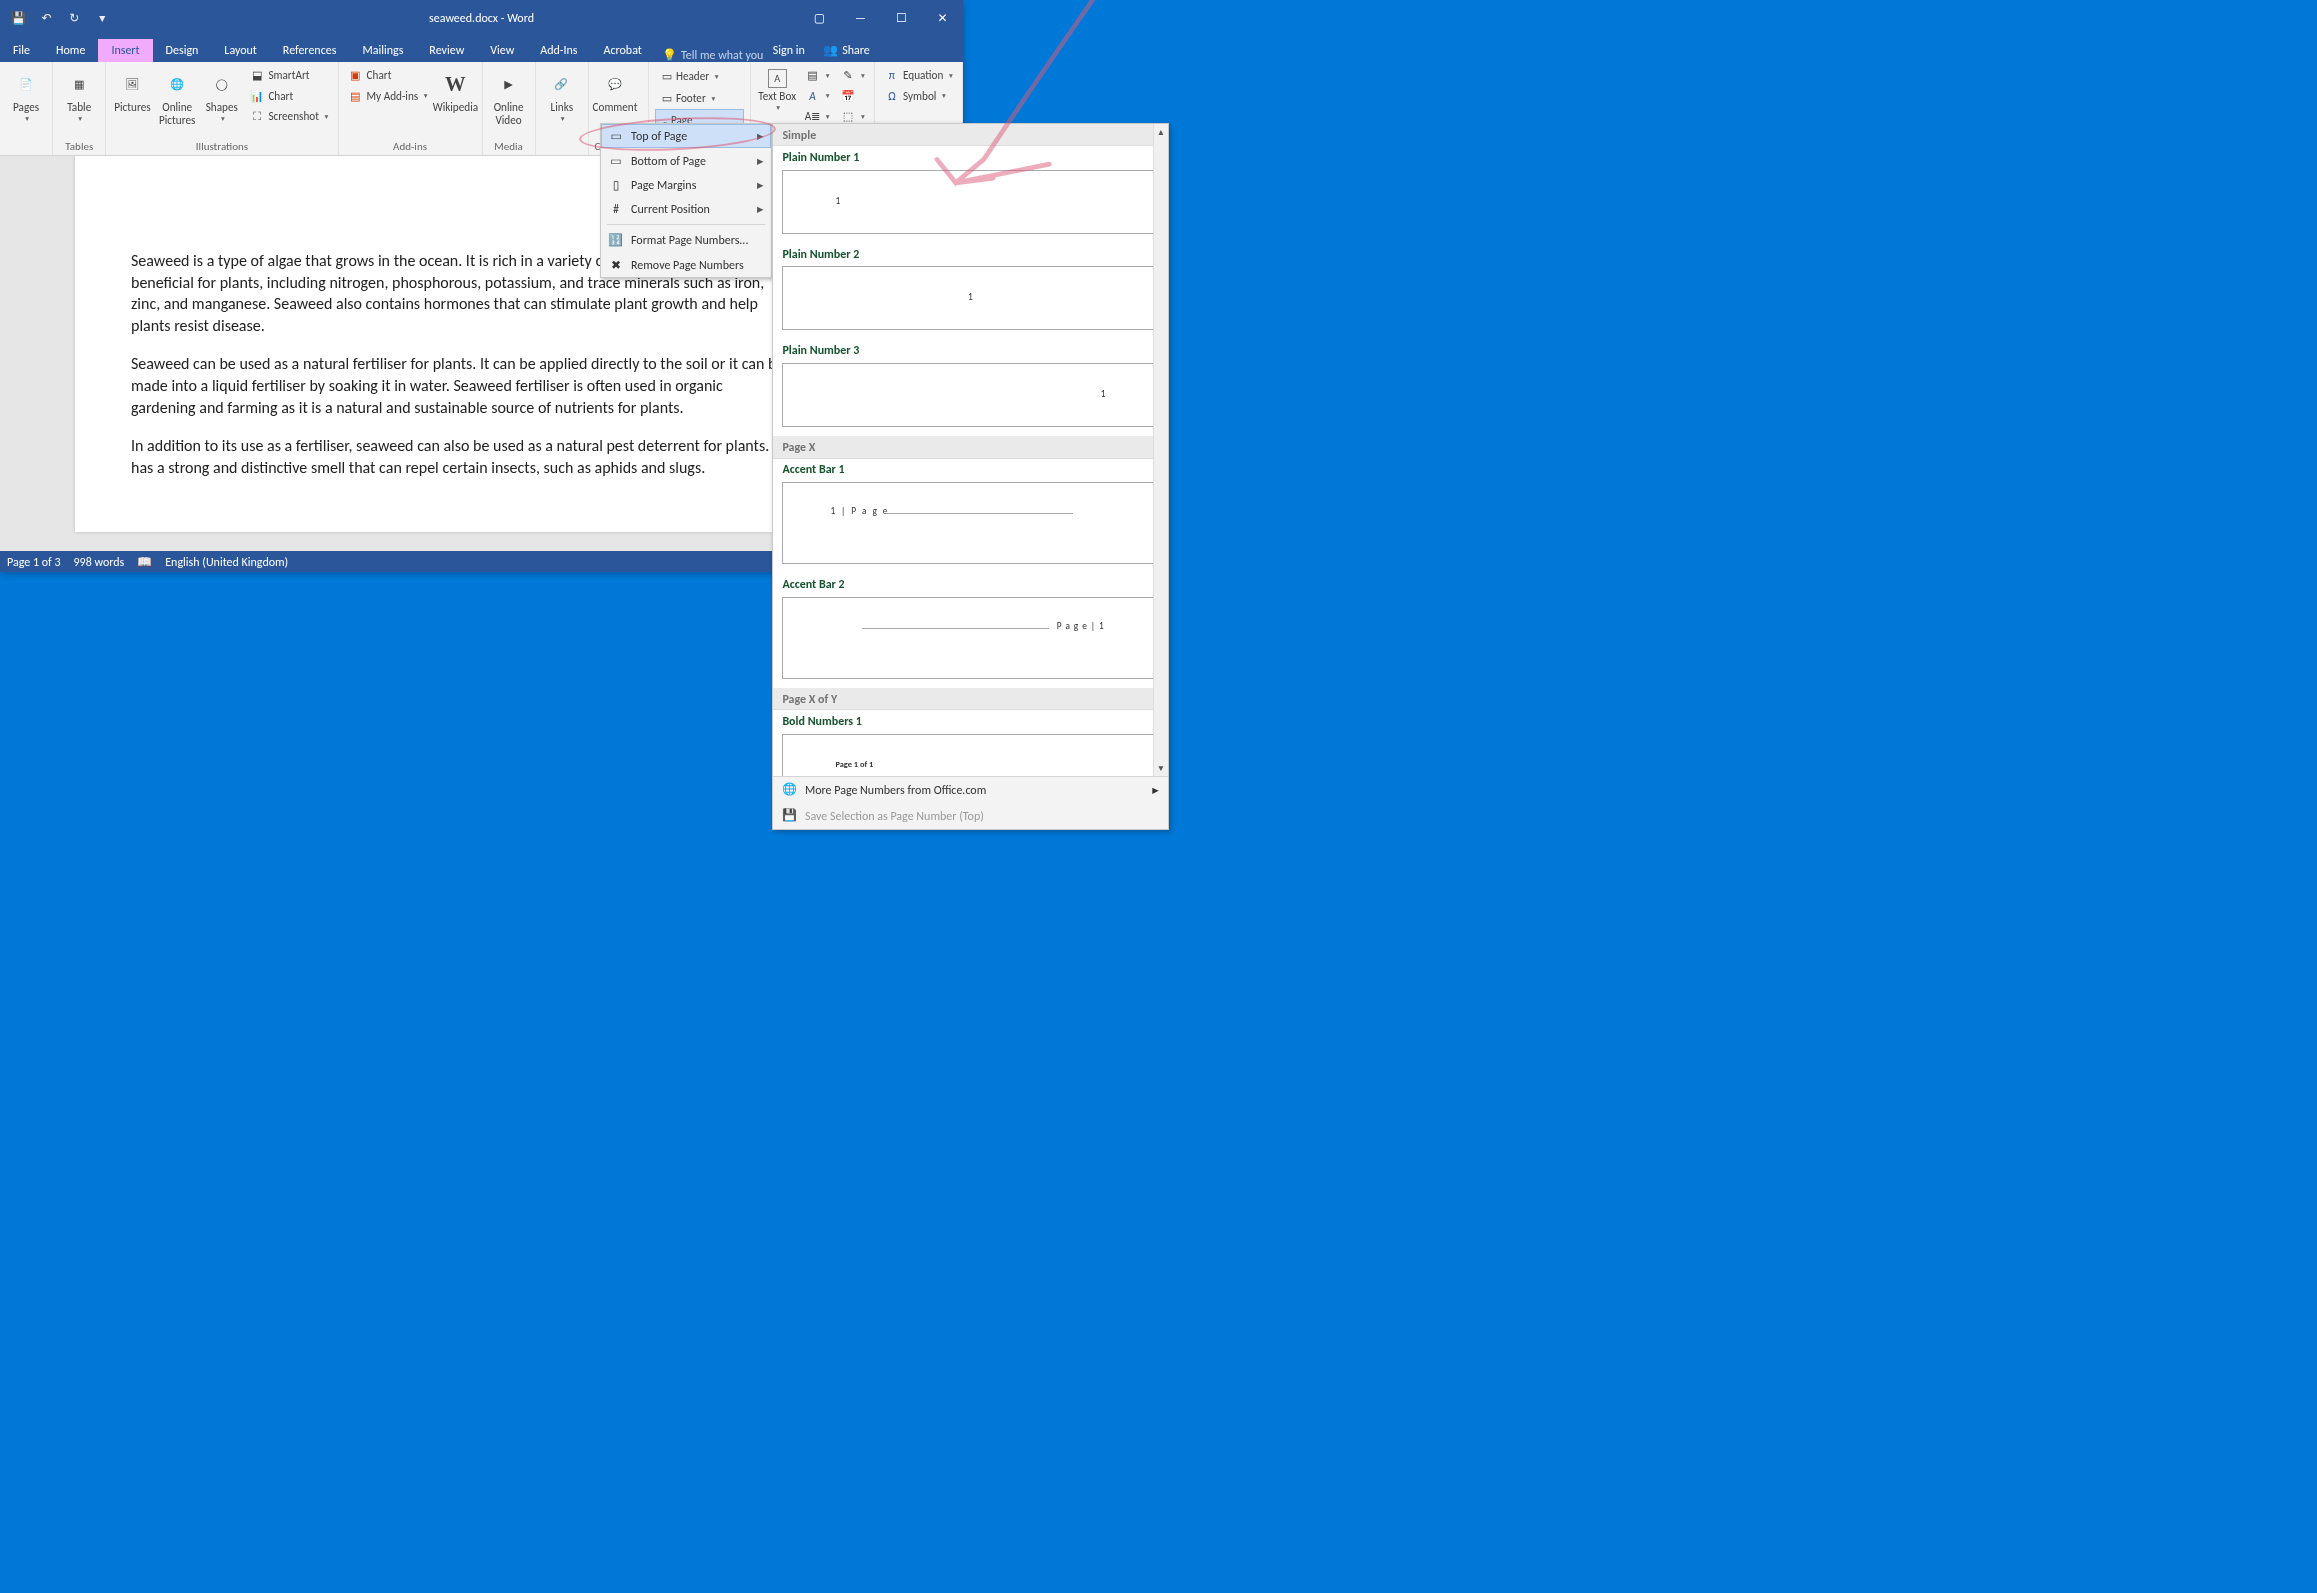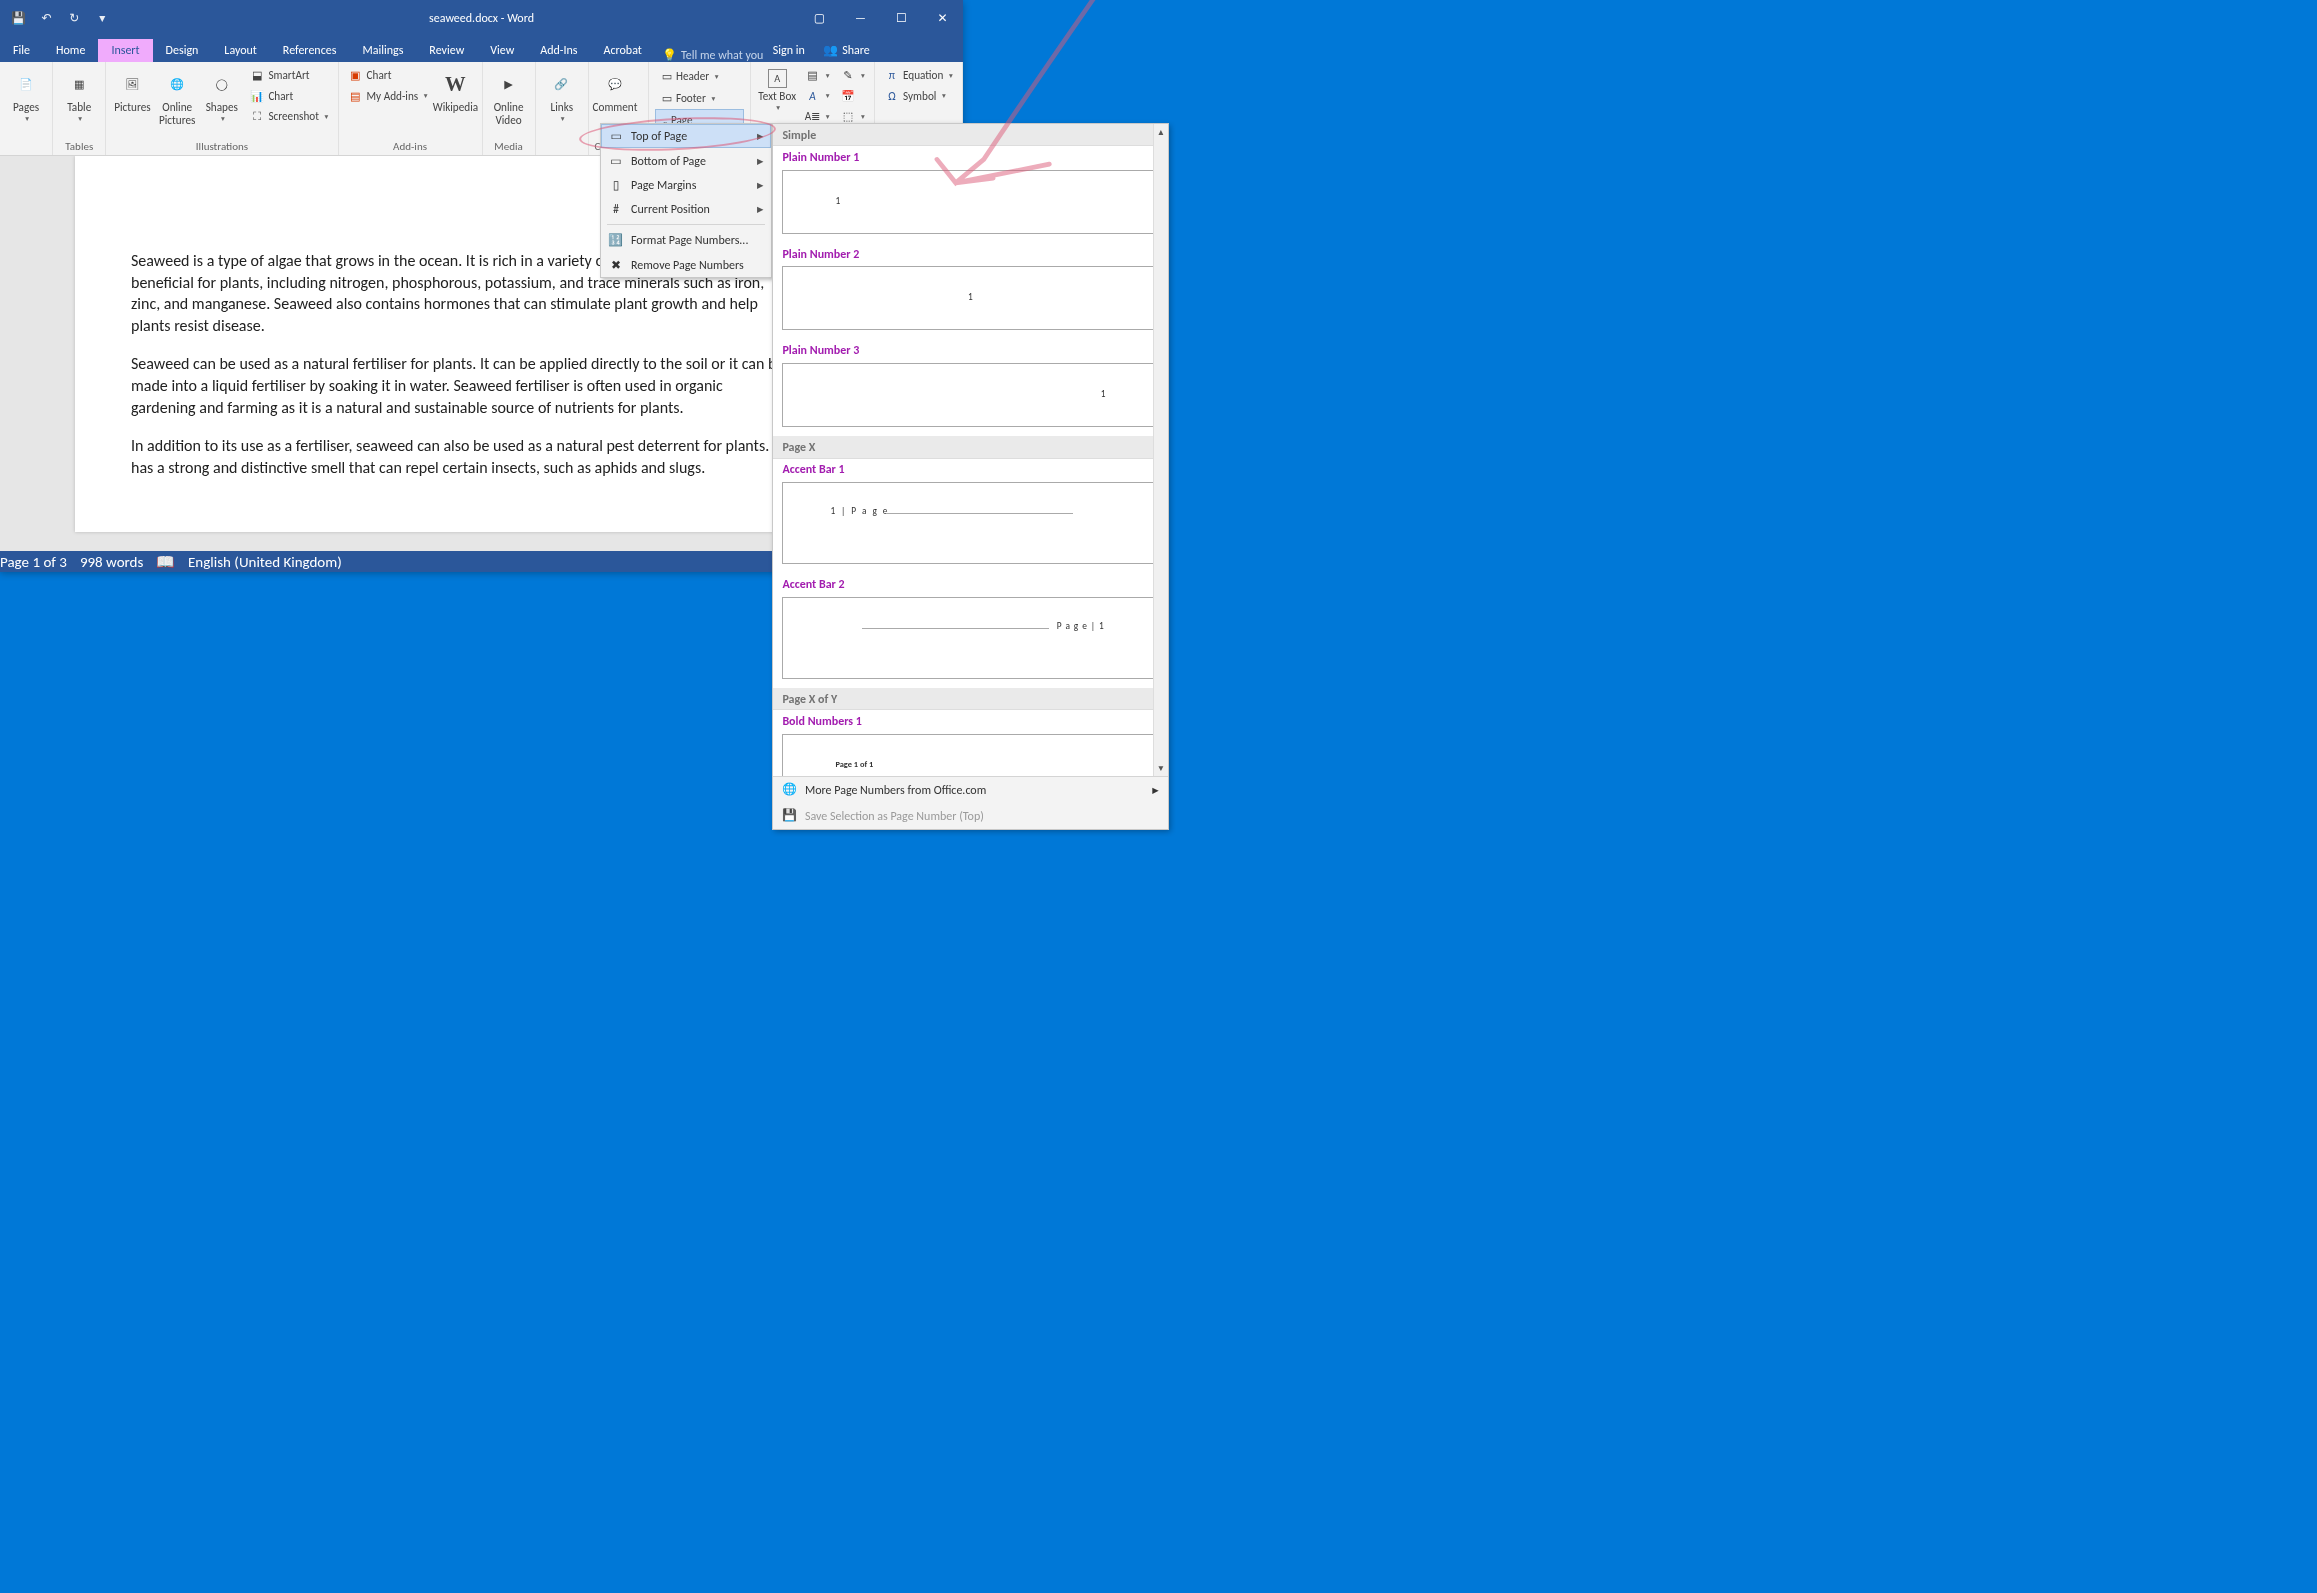--- a/index.html
+++ b/index.html
@@ -31,37 +31,37 @@
 .small-btn .ic { width: 15px; height: 15px; display: flex; align-items: center; justify-content: center; }
 .caret::after { content: "▾"; font-size: 7.5px; margin-left: 1.9px; color: #666; }
 .hf-col { display: flex; flex-direction: column; gap: 0; }
 .hf-btn { display: flex; align-items: center; gap: 3.7px; padding: 2.8px 5.6px; border: 0.9px solid transparent; }
 .hf-btn.open { background: #cde0f7; border: 0.9px solid #9bbde0; }
 
 .doc-area { flex: 1; background: #e6e6e6; position: relative; overflow: hidden; }
 .page { position: absolute; left: 75px; top: 0; width: 768px; background: #fff; padding: 94px 56px 37px 56px; box-shadow: 0 0 3.7px rgba(0,0,0,0.2); }
 .page p { font-family: Calibri, sans-serif; font-size: 16px; line-height: 1.35; color: #222; margin-bottom: 17px; }
 
-.status-bar { height: 20.6px; background: #2b579a; color: #fff; font-size: 15px; display: flex; align-items: center; padding: 0 0; gap: 13px; }
+.status-bar { height: 20.6px; background: #2b579a; color: #fff; font-size: 12px; display: flex; align-items: center; padding: 0 7px; gap: 13px; }
 .status-bar .spacer { flex: 1; }
 .view-btns { display: flex; gap: 0; }
 .view-btn { width: 22.5px; height: 19px; display: flex; align-items: center; justify-content: center; border: 0.9px solid rgba(255,255,255,0.2); }
 .view-btn.active { background: rgba(255,255,255,0.2); }
 
 .pn-menu { position: absolute; left: 600px; top: 123px; width: 172px; background: #f3f3f3; border: 0.9px solid #c8c8c8; box-shadow: 1.9px 1.9px 3.7px rgba(0,0,0,0.25); font-size: 12px; color: #333; }
 .pn-item { display: flex; align-items: center; gap: 7.5px; padding: 4.7px 7.5px 4.7px 7.5px; position: relative; }
 .pn-item.hover { background: #cde0f7; border: 0.9px solid #9bbde0; padding: 3.7px 6.6px; }
 .pn-item .ic { width: 15px; height: 15px; display: flex; align-items: center; justify-content: center; }
 .pn-item .chev { margin-left: auto; font-size: 8.4px; color: #555; }
 .pn-sep { height: 0.9px; background: #d4d4d4; margin: 2.8px 5.6px; }
 
 .gallery { position: absolute; left: 772px; top: 123px; width: 397px; height: 707px; background: #fff; border: 0.9px solid #c8c8c8; box-shadow: 1.9px 1.9px 5.6px rgba(0,0,0,0.3); display: flex; flex-direction: column; font-size: 12px; color: #333; }
 .gallery-scroll { flex: 1; overflow: hidden; position: relative; }
 .g-section-hdr { background: #eaeaea; padding: 3.7px 9.4px; font-weight: 600; color: #737373; border-bottom: 0.9px solid #ddd; }
-.g-item-label { padding: 3.7px 9.4px 1.9px; font-weight: 600; color: #a21caf; }
+.g-item-label { padding: 3.7px 9.4px 1.9px; font-weight: 600; color: #14532d; }
 .g-preview { margin: 3.7px 9.4px 9.4px 9.4px; height: 64px; border: 0.9px solid #aaa; background: #fff; position: relative; font-size: 9.4px; color: #333; }
 .g-preview.tall { height: 82px; }
 .g-pn-left { position: absolute; left: 52px; top: 24px; }
 .g-pn-center { position: absolute; left: 50%; top: 24px; transform: translateX(-50%); }
 .g-pn-right { position: absolute; right: 52px; top: 24px; }
 .g-bar-left { position: absolute; left: 47px; top: 22.5px; font-family: Georgia, serif; letter-spacing: 1.9px; }
 .g-bar-left .line { position: absolute; left: 56px; top: 7.5px; width: 187px; height: 0.9px; background: #aaa; }
 .g-bar-right { position: absolute; right: 53px; top: 22.5px; font-family: Georgia, serif; letter-spacing: 0.9px; }
 .g-bar-right .line { position: absolute; right: 56px; top: 7.5px; width: 187px; height: 0.9px; background: #aaa; }
 .g-bold-left { position: absolute; left: 52px; top: 24px; font-weight: bold; font-size: 8.4px; }

